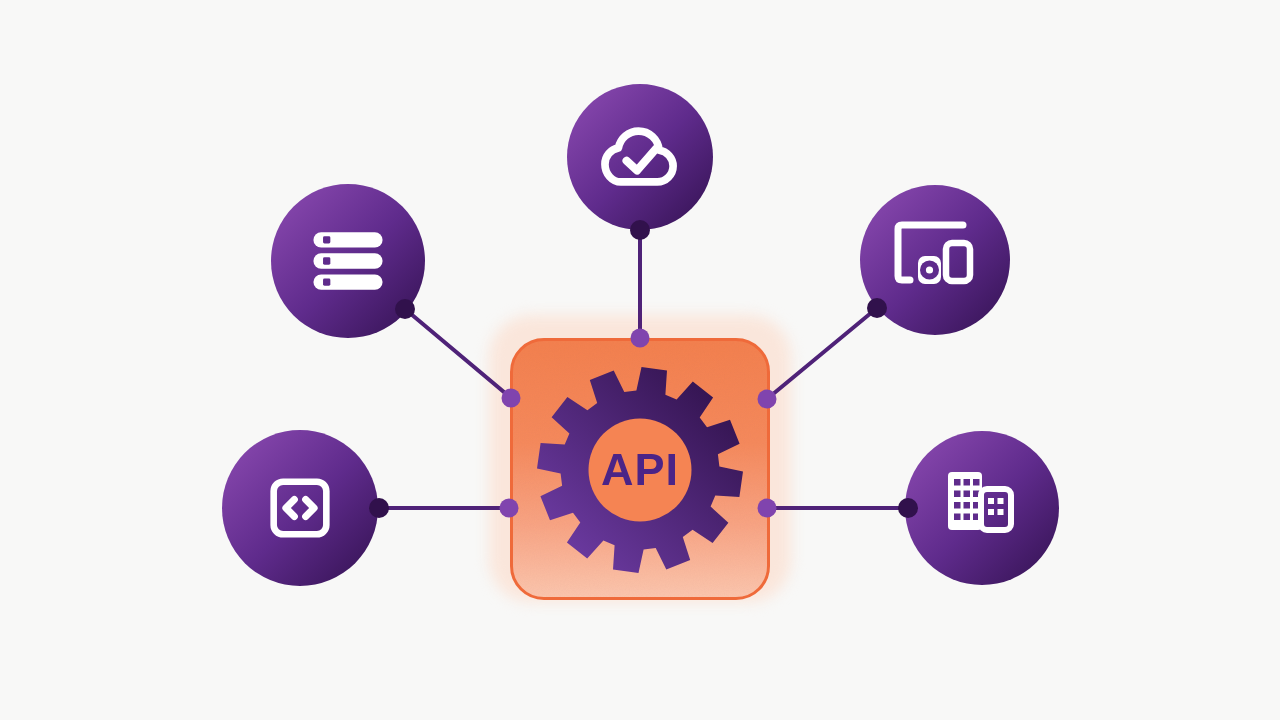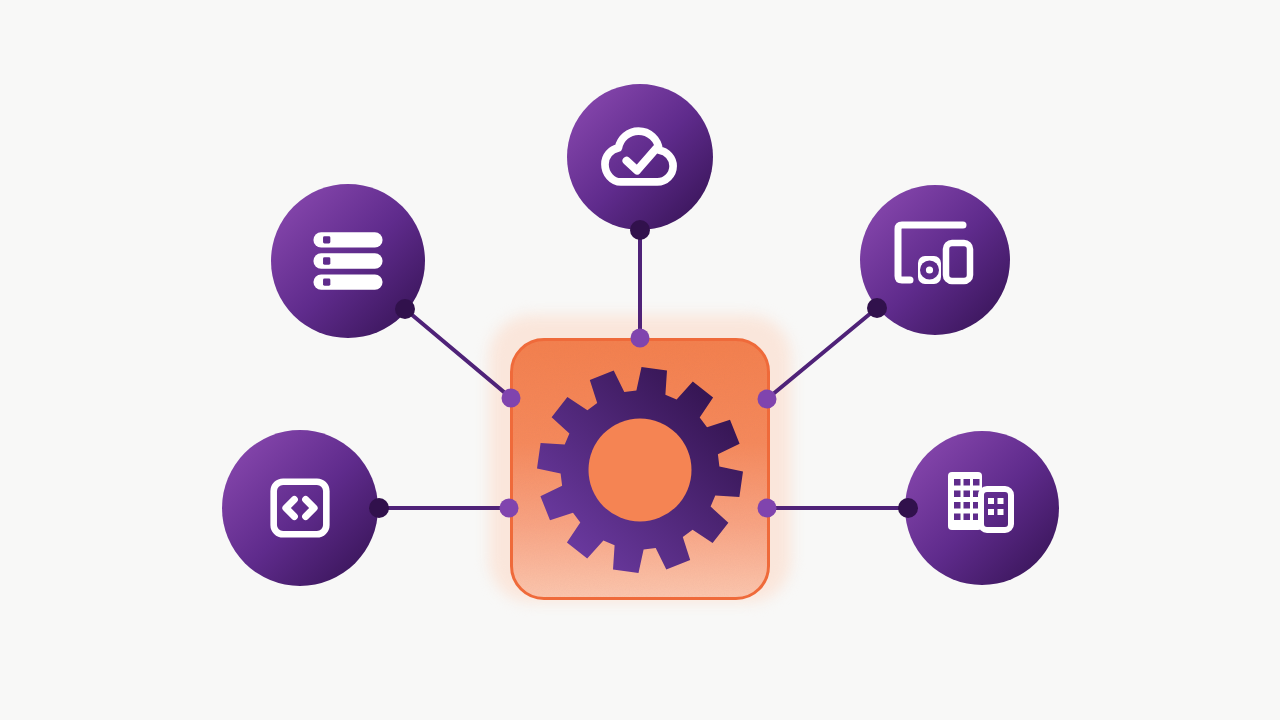--- a/index.html
+++ b/index.html
@@ -89,20 +89,21 @@
     <defs>
       <linearGradient id="gearGrad" x1="0" y1="1" x2="1" y2="0">
         <stop offset="0" style="stop-color:var(--gear-light,#7440ad)"></stop>
         <stop offset="1" style="stop-color:var(--gear-dark,#2b0e44)"></stop>
       </linearGradient>
     </defs>
     <path id="gearBody" fill="url(#gearGrad)" d="M108.4 32.6 L 113.5 9.0 L 139.0 12.6 L 137.4 36.7 L 148.6 41.4 L 164.8 23.6 L 185.1 39.4 L 171.7 59.4 L 179.0 69.2 L 202.0 61.8 L 211.6 85.7 L 189.9 96.3 L 191.4 108.4 L 215.0 113.5 L 211.4 139.0 L 187.3 137.4 L 182.6 148.6 L 200.4 164.8 L 184.6 185.1 L 164.6 171.7 L 154.8 179.0 L 162.2 202.0 L 138.3 211.6 L 127.7 189.9 L 115.6 191.4 L 110.5 215.0 L 85.0 211.4 L 86.6 187.3 L 75.4 182.6 L 59.2 200.4 L 38.9 184.6 L 52.3 164.6 L 45.0 154.8 L 22.0 162.2 L 12.4 138.3 L 34.1 127.7 L 32.6 115.6 L 9.0 110.5 L 12.6 85.0 L 36.7 86.6 L 41.4 75.4 L 23.6 59.2 L 39.4 38.9 L 59.4 52.3 L 69.2 45.0 L 61.8 22.0 L 85.7 12.4 L 96.3 34.1 Z"></path>
     <circle cx="112" cy="112" r="51.5" style="fill:var(--hub,#f58453)"></circle>
   </svg>
 
+  <div class="api-label">API</div>
 
   <div class="node node-cloud">
     <svg width="96" height="96" viewBox="0 0 100 100">
       <path class="s" stroke-width="8" d="M30 76 H68 C77 76 84.5 68.5 84.5 59.5 C84.5 51 78 44 70 43 C69 31.5 59.5 23 48.5 23 C38 23 29.5 30.5 27.5 40.5 C19.5 42 13.5 49 13.5 57.5 C13.5 67.5 21 76 30 76 Z"></path>
       <path class="s" stroke-width="8.5" d="M36 54 L47 64 L67 41"></path>
     </svg>
   </div>
 
   <div class="node node-server">
     <svg width="96" height="96" viewBox="0 0 100 100">

